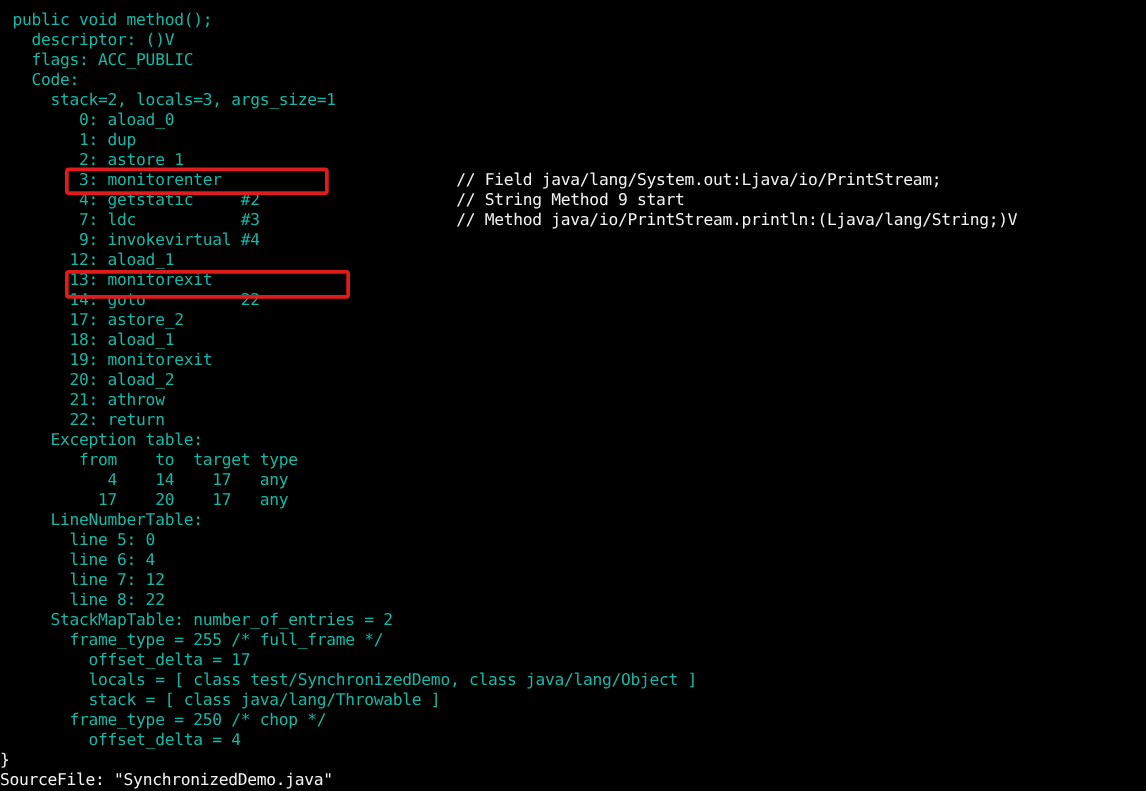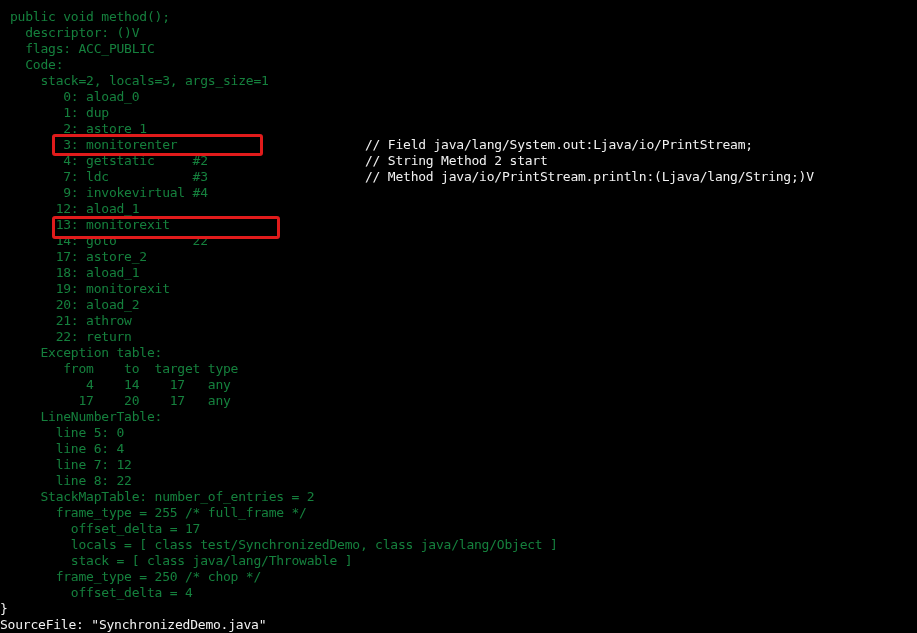--- a/index.html
+++ b/index.html
@@ -37,21 +37,21 @@
   pre.code {
     position: absolute;
     left: 10px;
     top: 9px;
     margin: 0;
     padding: 0;
     font-family: "DejaVu Sans Mono", "Liberation Mono", monospace;
     font-size: 13px;
     line-height: 16px;
     letter-spacing: -0.22px;
-    color: #15803d;
+    color: #14b8a6;
     white-space: pre;
     text-rendering: optimizeSpeed;
     -webkit-font-smoothing: none;
   }
 
   
   pre.comments {
     position: absolute;
     left: 365px;
     top: 137px;
@@ -144,21 +144,21 @@
       line 8: 22
     StackMapTable: number_of_entries = 2
       frame_type = 255 /* full_frame */
         offset_delta = 17
         locals = [ class test/SynchronizedDemo, class java/lang/Object ]
         stack = [ class java/lang/Throwable ]
       frame_type = 250 /* chop */
         offset_delta = 4</pre>
 
     <pre class="comments">// Field java/lang/System.out:Ljava/io/PrintStream;
-// String Method 2 start
+// String Method 9 start
 // Method java/io/PrintStream.println:(Ljava/lang/String;)V</pre>
 
     <pre class="flush brace">}</pre>
 
     <pre class="flush source">SourceFile: "SynchronizedDemo.java"</pre>
 
   </div>
 
   <div class="hl-box" id="hl-monitorenter"></div>
 

